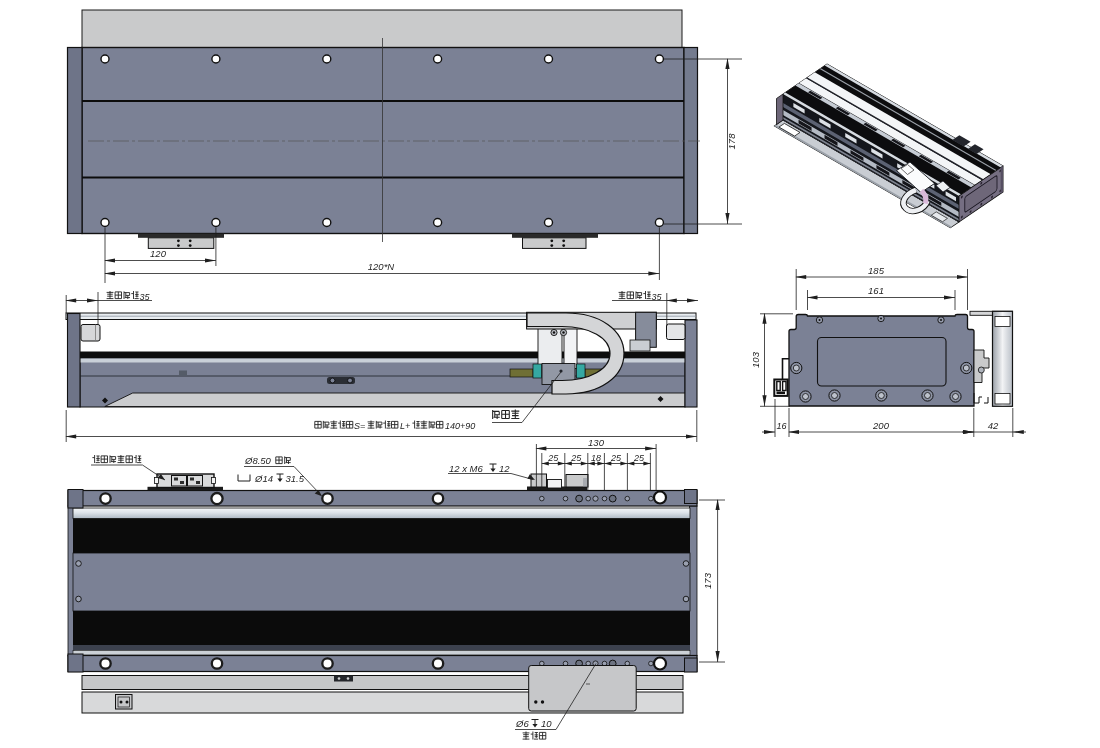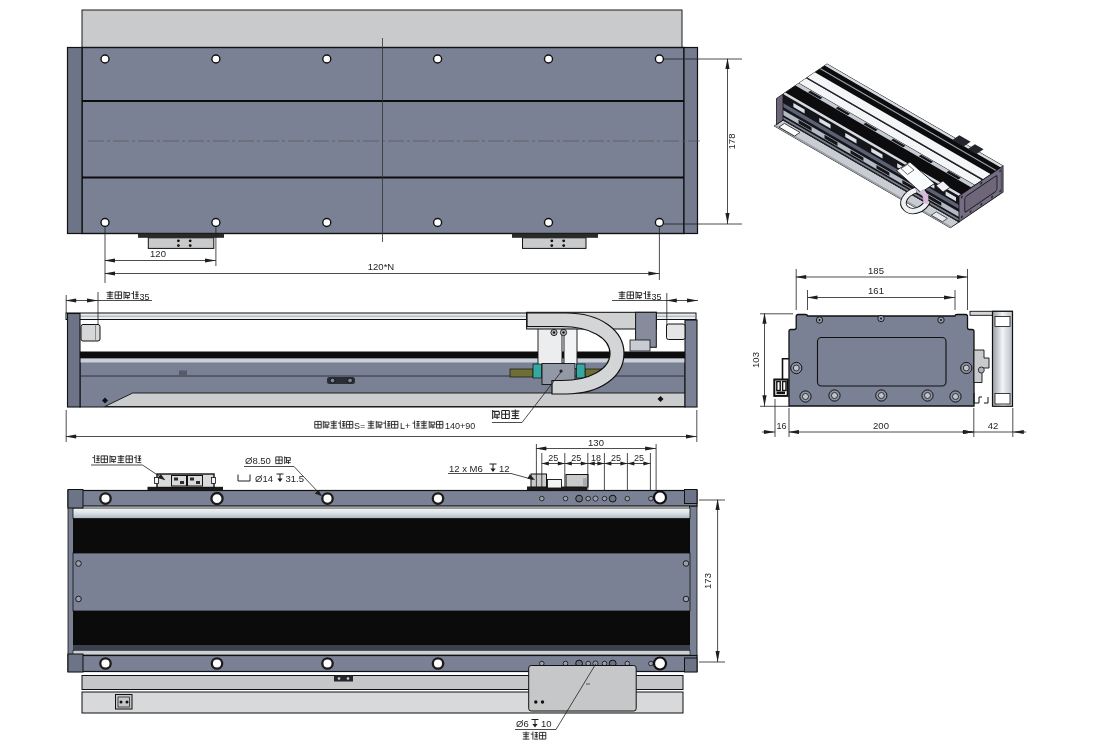--- a/index.html
+++ b/index.html
@@ -1,16 +1,16 @@
 <!DOCTYPE html>
 <html><head>
 <meta charset="utf-8">
 <style>
   html,body{margin:0;padding:0;background:#ffffff;}
-  .page{position:relative;width:1100px;height:748px;background:#ffffff;overflow:hidden;}
+  .page{position:relative;width:1100px;height:748px;background:#ffffff;overflow:hidden;font-style:italic;}
   svg text{font-family:"Liberation Sans",sans-serif;fill:#1f1f1f;opacity:0.999;}
 </style>
 </head>
 <body>
 <div class="page">
 <svg width="1100" height="748" viewBox="0 0 1100 748">
 <defs>
   <marker id="ae" markerWidth="12" markerHeight="6" refX="11" refY="3" orient="auto" markerUnits="userSpaceOnUse">
     <path d="M0,3 L11,0.9 L11,5.1 Z" fill="#1f1f1f" transform="rotate(180 5.5 3)"></path>
   </marker>

